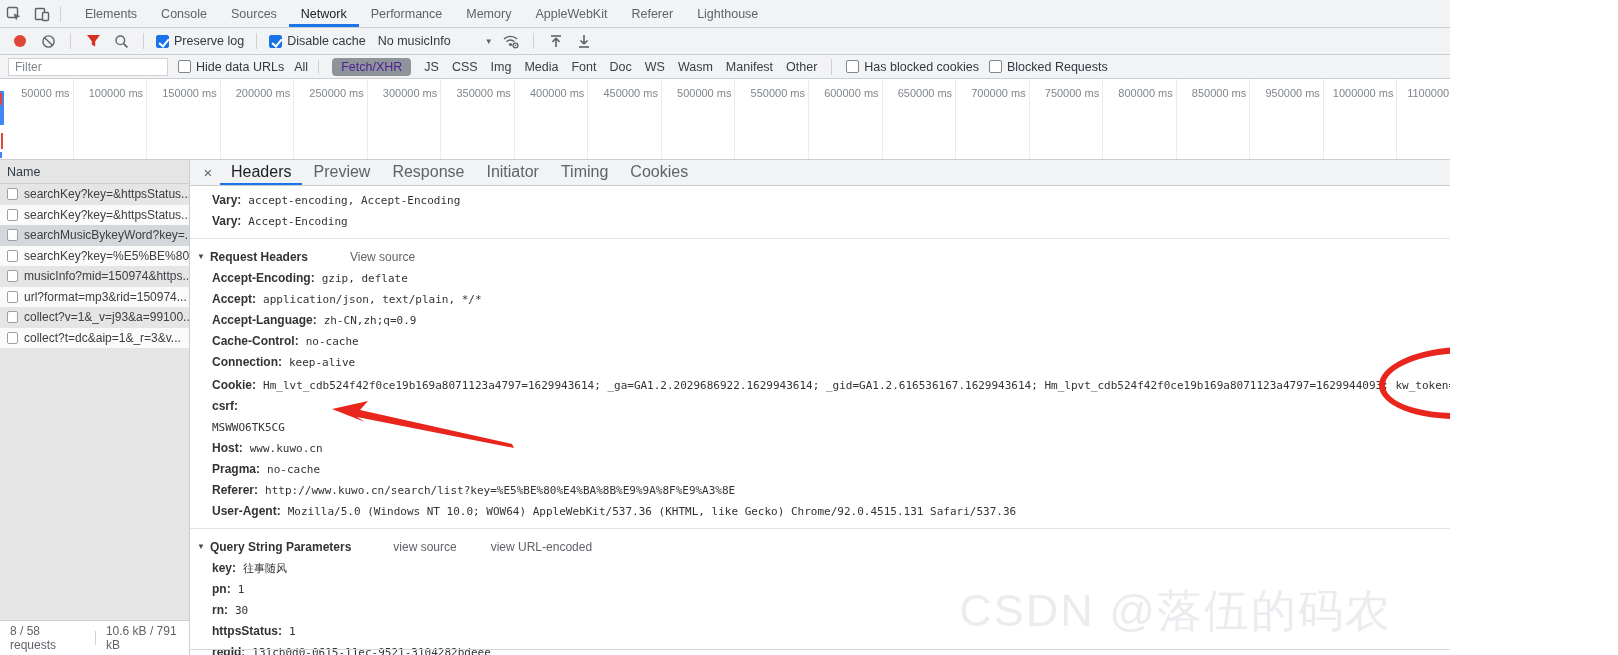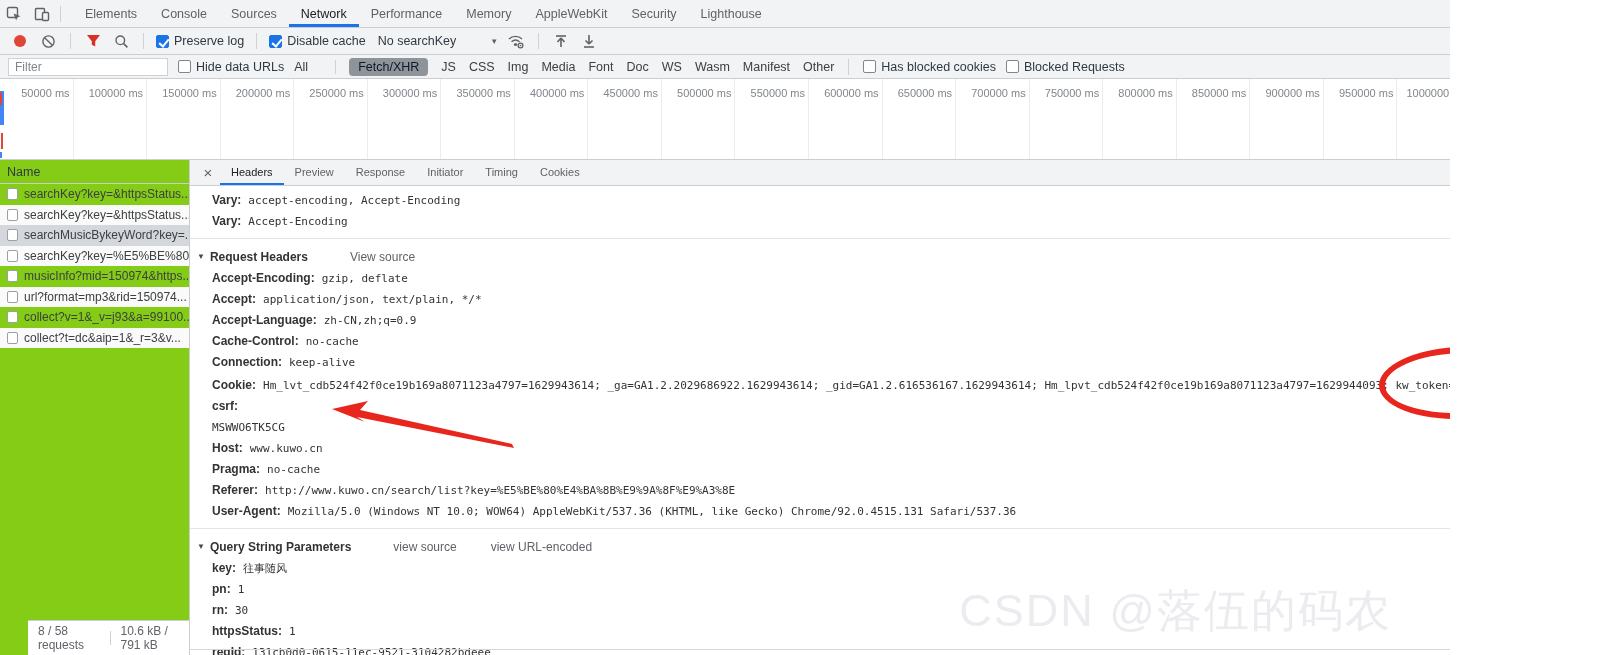--- a/index.html
+++ b/index.html
@@ -30,52 +30,52 @@
   .cb-group{display:flex;align-items:center;cursor:pointer;}
   .throttle{font-size:12.5px;color:var(--txt);margin-left:4px;cursor:pointer;}
   .caret{font-size:8px;color:var(--muted);margin-left:26px;cursor:pointer;}
 
   
   .row3{height:24px;background:var(--toolbar);border-bottom:1px solid var(--border);display:flex;align-items:center;padding-left:8px;gap:10px;}
   .filter-input{width:160px;height:18px;border:1px solid #d0d0d5;font-size:12px;padding:0 6px;color:var(--txt);background:#fff;outline:none;font-family:"Liberation Sans",sans-serif;}
   .filter-input::placeholder{color:#80868b;}
   .ftypes{display:flex;align-items:center;gap:13px;}
   .ftype{font-size:12.5px;color:#3c4043;cursor:pointer;white-space:nowrap;}
-  .ftype:first-child{padding-right:27px;border-right:1px solid #d0d0d5;}
-  .ftype.active{background:#8f949a;color:#0f172a;padding:2px 9px;border-radius:4px;border-right:none;}
+  .ftype:first-child{padding-right:10px;border-right:1px solid #d0d0d5;}
+  .ftype.active{background:#8f949a;color:#4c1d95;padding:2px 9px;border-radius:4px;border-right:none;}
 
   
   .timeline{height:81px;border-bottom:1px solid var(--border);background:#fff;display:flex;overflow:hidden;position:relative;}
   .tick{width:73.55px;flex:0 0 73.55px;border-right:1px solid #ececec;text-align:right;padding:4px 3px 0 0;}
   .tick-label{font-size:11px;color:#80868b;white-space:nowrap;margin-top:40px;}
   .mini-bars div{position:absolute;}
   .mb1{left:0;top:12px;width:4px;height:34px;background:#4285f4;}
   .mb2{left:0;top:14px;width:2px;height:12px;background:var(--record);}
   .mb3{left:1px;top:54px;width:2px;height:16px;background:var(--record);}
   .mb4{left:0;top:73px;width:2px;height:6px;background:#4285f4;}
 
   
   .main{display:flex;height:495px;position:relative;}
 
   
-  .sidebar{width:190px;flex:0 0 190px;border-right:1px solid var(--border);position:relative;background:#84cc16;}
+  .sidebar{width:190px;flex:0 0 190px;border-right:1px solid var(--border);position:relative;background:#e5e5e5;}
   .name-header{height:24px;border-bottom:1px solid var(--border);display:flex;align-items:center;padding-left:7px;font-size:12.5px;color:var(--txt);}
   .req-row{height:20.5px;display:flex;align-items:center;padding-left:7px;gap:6px;font-size:12px;color:#3c4043;cursor:pointer;white-space:nowrap;overflow:hidden;}
   .req-row:nth-child(even){background:#fafafa;}
   .req-row.selected{background:#d4d7db;}
   .doc-icon{width:11px;height:12px;border:1px solid #9aa0a6;border-radius:2px;background:#fff;flex:0 0 auto;}
-  .status-bar{position:absolute;left:0;right:0;bottom:0;height:35px;border-top:1px solid var(--border);display:flex;align-items:center;padding-left:10px;gap:10px;font-size:12px;color:var(--muted);background:#fff;margin-left:28px;}
+  .status-bar{position:absolute;left:0;right:0;bottom:0;height:35px;border-top:1px solid var(--border);display:flex;align-items:center;padding-left:10px;gap:10px;font-size:12px;color:var(--muted);background:#fff;}
   .status-bar .vsep2{width:1px;height:14px;background:#d0d0d5;}
 
   
   .detail{flex:1;display:flex;flex-direction:column;min-width:0;background:#fff;position:relative;}
   .detail-tabs-row{height:26px;background:var(--toolbar);border-bottom:1px solid var(--border);display:flex;align-items:stretch;padding-left:6px;}
   .close-x{width:24px;display:flex;align-items:center;justify-content:center;font-size:15px;color:var(--muted);cursor:pointer;}
   .detail-tabs{display:flex;align-items:stretch;}
-  .detail-tab{padding:0 11px;display:flex;align-items:center;font-size:11px;color:var(--muted);border-bottom:2px solid transparent;cursor:pointer;}
+  .detail-tab{padding:0 11px;display:flex;align-items:center;font-size:16px;color:var(--muted);border-bottom:2px solid transparent;cursor:pointer;}
   .detail-tab.active{color:#202124;border-bottom-color:var(--accent);}
   .detail-content{flex:1;padding-top:4px;overflow:hidden;position:relative;}
   .detail-bottom-line{position:absolute;left:0;right:0;bottom:5px;height:1px;background:#d8d8d8;}
 
   .hline{min-height:21px;display:flex;align-items:baseline;padding-left:22px;white-space:pre;line-height:21px;}
   .hname{font-size:12px;font-weight:700;color:#333;margin-right:7px;flex:0 0 auto;}
   .hval{font-size:11px;font-family:"DejaVu Sans Mono",monospace;color:#333;}
   .hdivider{border-top:1px solid var(--border-lt);margin:6px 0;}
   .section-header{height:23px;display:flex;align-items:center;padding-left:7px;}
   .tri{font-size:8px;color:#4a4a4a;margin-right:5px;}
@@ -113,21 +113,21 @@
     <div class="vsep"></div>
     <div class="dt-tabs">
 
     <div class="dt-tab">Elements</div>
         <div class="dt-tab">Console</div>
         <div class="dt-tab">Sources</div>
         <div class="dt-tab active">Network</div>
         <div class="dt-tab">Performance</div>
         <div class="dt-tab">Memory</div>
         <div class="dt-tab">AppleWebKit</div>
-        <div class="dt-tab">Security</div>
+        <div class="dt-tab">Referer</div>
         <div class="dt-tab">Lighthouse</div>
       </div>
   </div>
 
   <div class="row2">
     <div class="tool-ic">
         <div class="record-dot"></div>
       </div>
     <div class="tool-ic">
       <svg width="15" height="15" viewBox="0 0 15 15">
@@ -150,21 +150,21 @@
     <div class="vsep"></div>
     <div class="cb-group">
       <div class="cb checked"></div>
       <span class="cb-label">Preserve log</span>
     </div>
     <div class="vsep"></div>
     <div class="cb-group">
       <div class="cb checked"></div>
       <span class="cb-label">Disable cache</span>
     </div>
-    <span class="throttle">No searchKey</span>
+    <span class="throttle">No musicInfo</span>
     <span class="caret">▼</span>
     <div class="tool-ic">
       <svg width="18" height="15" viewBox="0 0 18 15">
           <path d="M2 5 C5.5 1.5 11.5 1.5 15 5" fill="none" stroke="#5f6368" stroke-width="1.4"></path>
           <path d="M4.5 7.8 C7 5.5 10 5.5 12.5 7.8" fill="none" stroke="#5f6368" stroke-width="1.4"></path>
           <circle cx="8.5" cy="10.5" r="1.6" fill="#5f6368"></circle>
           <circle cx="13.5" cy="11.5" r="2.4" fill="none" stroke="#5f6368" stroke-width="1.3"></circle>
           <circle cx="13.5" cy="11.5" r="0.8" fill="#5f6368"></circle>
         </svg>
     </div>
@@ -228,21 +228,20 @@
         <div class="tick"><span class="tick-label">400000 ms</span></div>
         <div class="tick"><span class="tick-label">450000 ms</span></div>
         <div class="tick"><span class="tick-label">500000 ms</span></div>
         <div class="tick"><span class="tick-label">550000 ms</span></div>
         <div class="tick"><span class="tick-label">600000 ms</span></div>
         <div class="tick"><span class="tick-label">650000 ms</span></div>
         <div class="tick"><span class="tick-label">700000 ms</span></div>
         <div class="tick"><span class="tick-label">750000 ms</span></div>
         <div class="tick"><span class="tick-label">800000 ms</span></div>
         <div class="tick"><span class="tick-label">850000 ms</span></div>
-        <div class="tick"><span class="tick-label">900000 ms</span></div>
         <div class="tick"><span class="tick-label">950000 ms</span></div>
         <div class="tick"><span class="tick-label">1000000 ms</span></div>
         <div class="tick"><span class="tick-label">1100000 ms</span></div>
       </div>
     <div class="mini-bars">
       <div class="mb1"></div>
         <div class="mb2"></div>
         <div class="mb3"></div>
         <div class="mb4"></div>
     </div>

